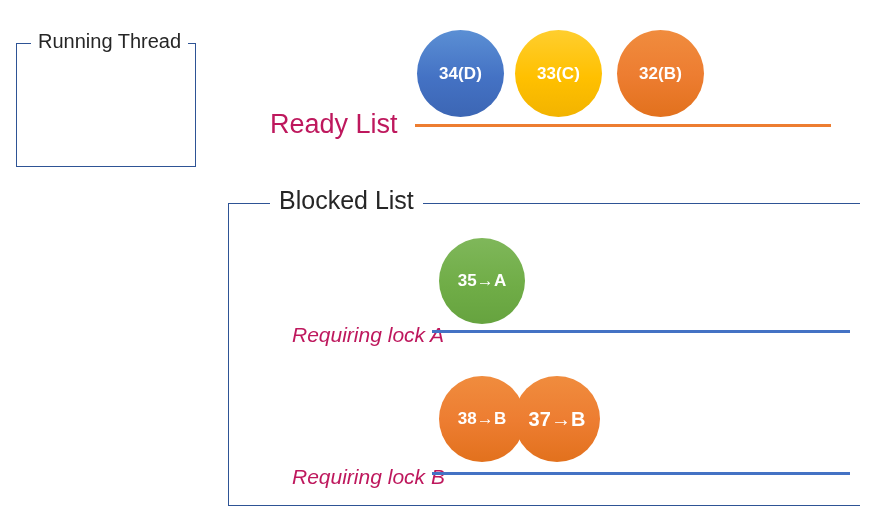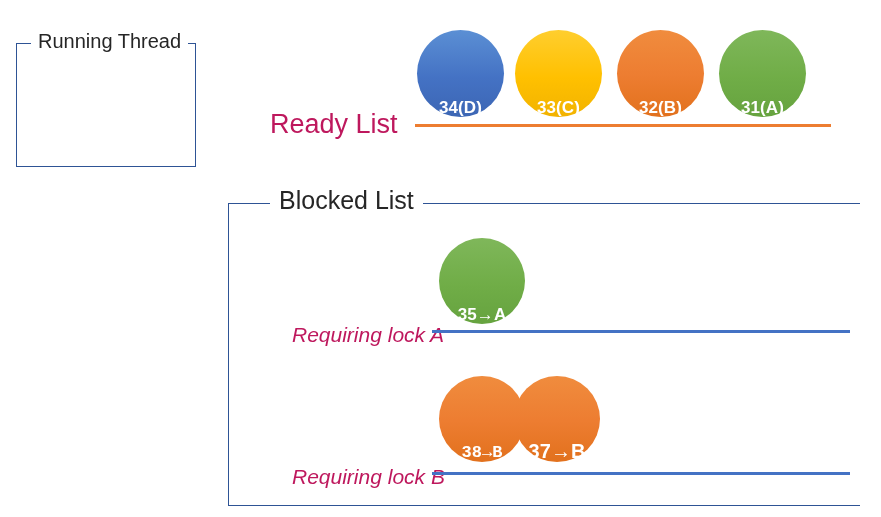--- a/index.html
+++ b/index.html
@@ -35,21 +35,21 @@
     line-height: 1;
   }
 
   
   .node {
     position: absolute;
     border-radius: 50%;
     display: flex;
     flex-direction: column;
     align-items: center;
-    justify-content: flex-end;
+    justify-content: center;
     color: #ffffff;
     font-weight: bold;
     text-align: center;
     line-height: 1.12;
     letter-spacing: 0.1px;
   }
   .node .line1 { display: block; }
   .node .line2 { display: block; font-size: 0.80em; font-weight: bold; }
 
   .node.blue   { background: linear-gradient(to bottom, #5B8FD4 0%, #4472C4 55%, #3C66B4 100%); }
@@ -91,34 +91,31 @@
 
   <div class="node blue" style="left:417px; top:30px; width:87px; height:87px; font-size:17px;">
     <span class="line1">34(D)</span>
   </div>
   <div class="node yellow" style="left:515px; top:30px; width:87px; height:87px; font-size:17px;">
     <span class="line1">33(C)</span>
   </div>
   <div class="node orange" style="left:617px; top:30px; width:87px; height:87px; font-size:17px;">
     <span class="line1">32(B)</span>
   </div>
-  <div class="node green" style="left:719px; top:30px; width:87px; height:87px; font-size:17px;">
-    <span class="line1">31(A)</span>
-  </div>
 
   <div class="group-box" style="left:228px; top:203px; width:640px; height:303px;"></div>
   <div class="group-title" style="left:270px; top:188px; font-size:25px; padding:0 9px;">Blocked List</div>
 
   <div class="node green" style="left:439px; top:238px; width:86px; height:86px; font-size:17px;">
     <span class="line1">35→A</span>
   </div>
   <div class="label small" style="left:292px; top:324px;">Requiring lock A</div>
   <div class="rule blue" style="left:432px; top:330px; width:418px;"></div>
 
-  <div class="node orange" style="left:439px; top:376px; width:86px; height:86px; font-size:17px;font-family:Liberation Mono, monospace;">
+  <div class="node orange" style="left:439px; top:376px; width:86px; height:86px; font-size:17px;">
     <span class="line1">38→B</span>
   </div>
   <div class="node orange" style="left:514px; top:376px; width:86px; height:86px; font-size:20px;">
     <span class="line1">37→B</span>
   </div>
   <div class="label small" style="left:292px; top:466px;">Requiring lock B</div>
   <div class="rule blue" style="left:432px; top:472px; width:418px;"></div>
 
 </div>
 

